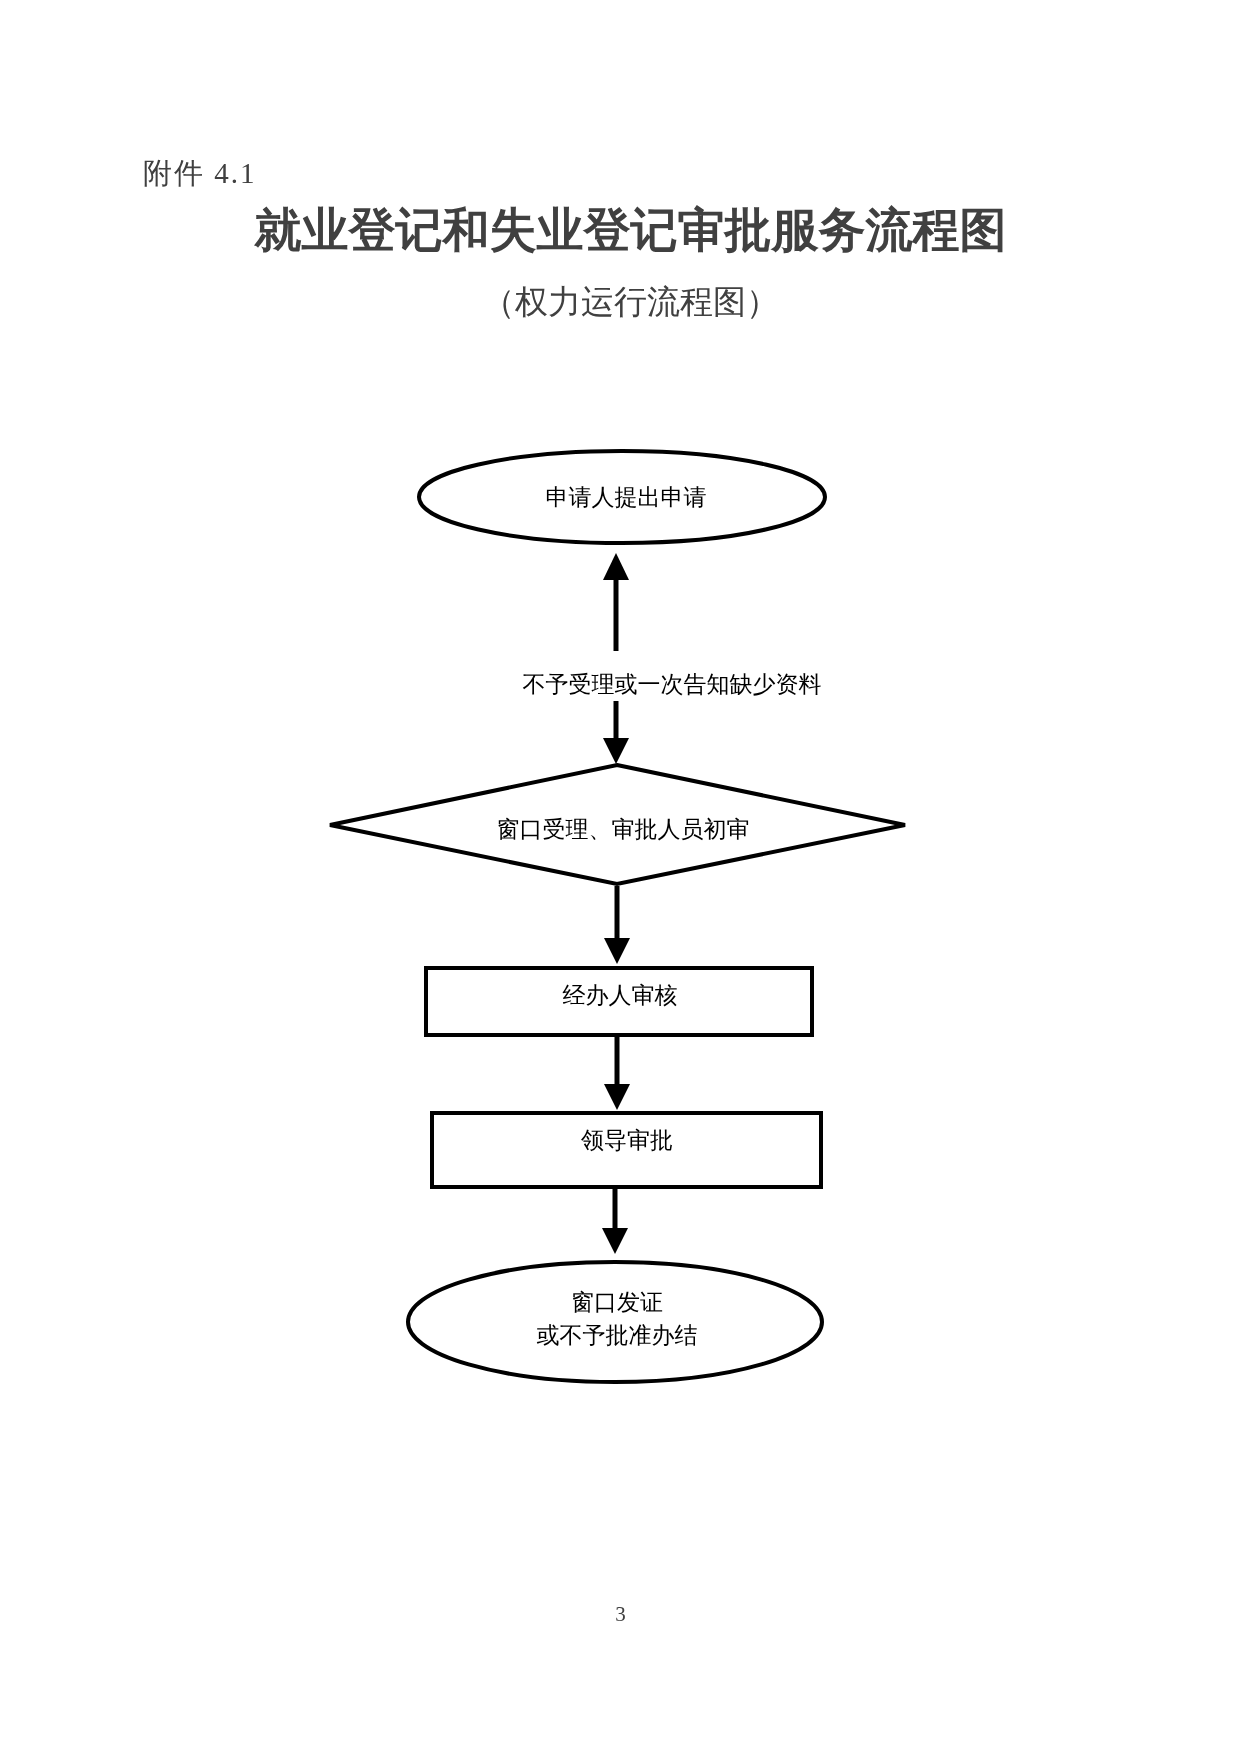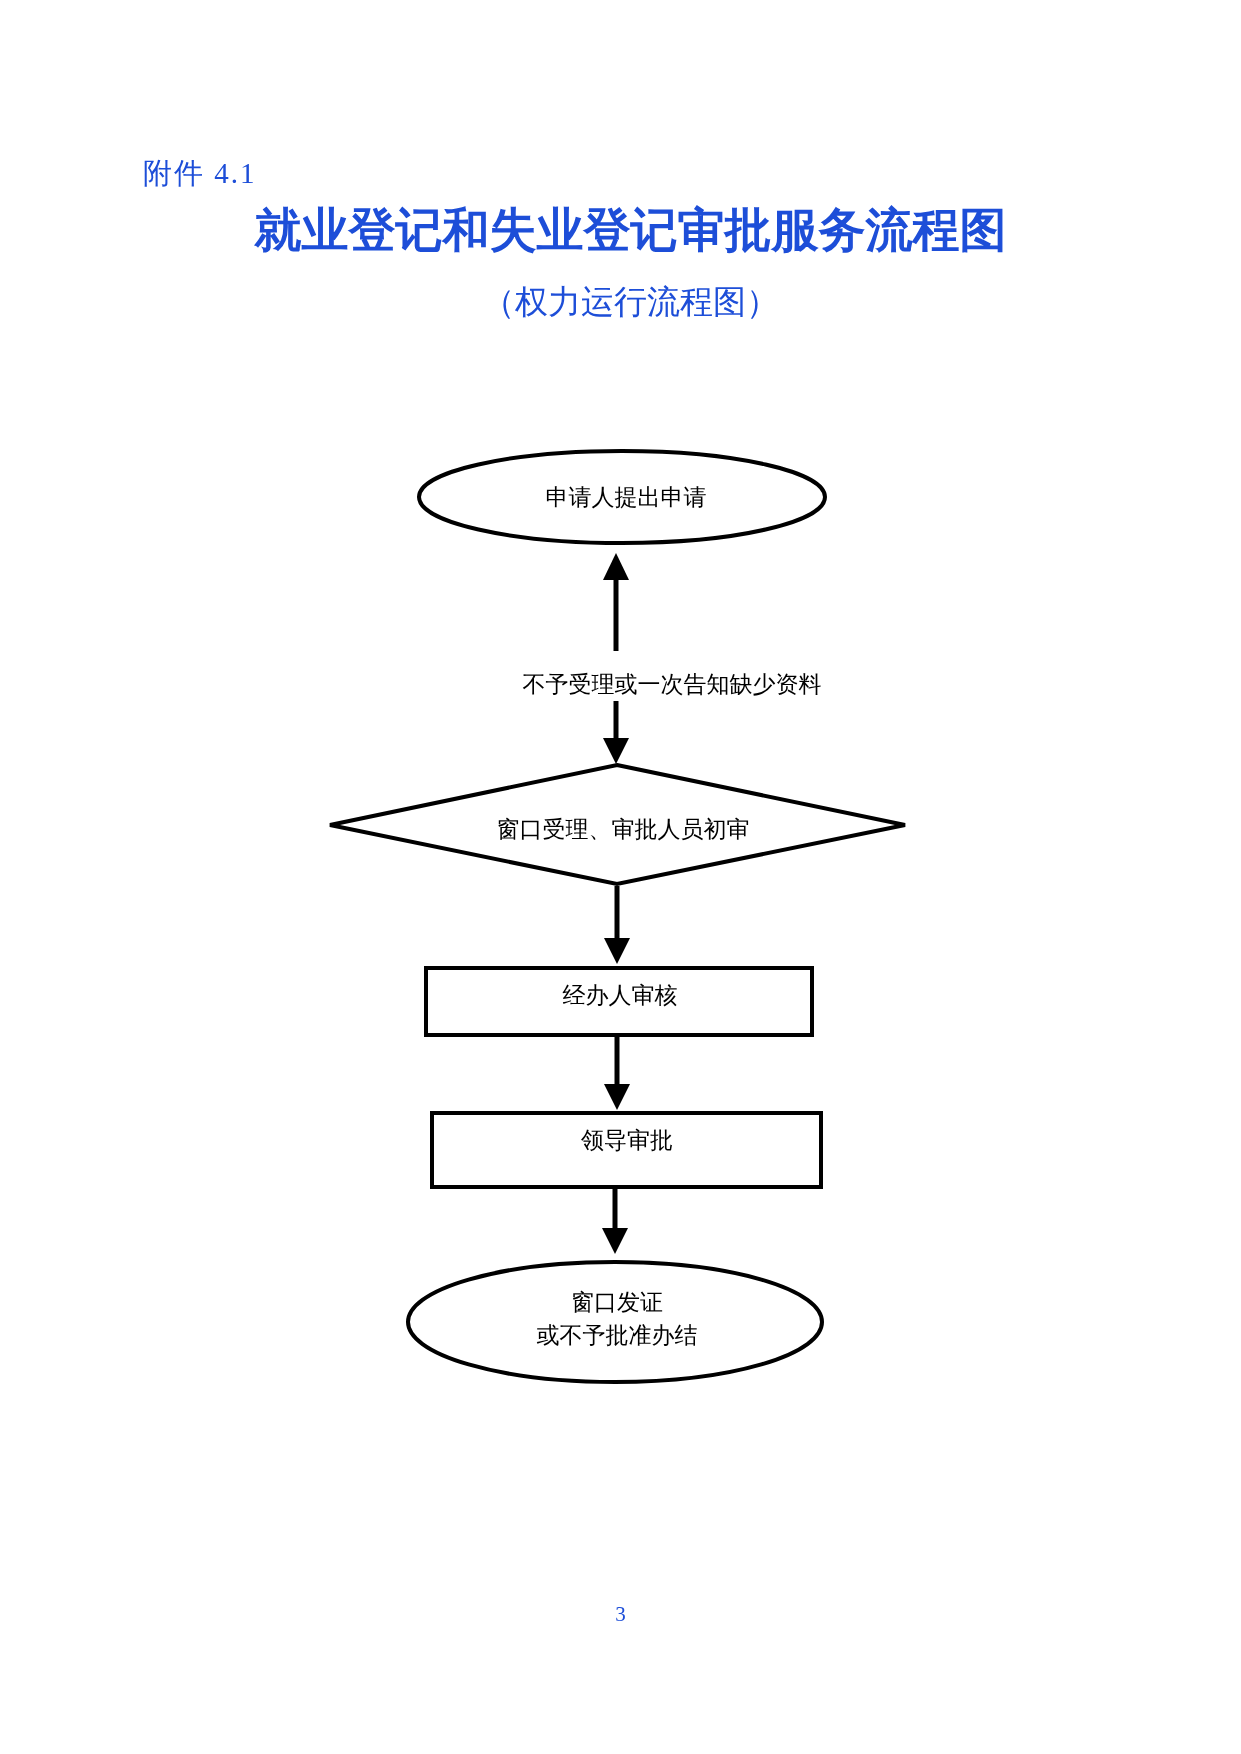--- a/index.html
+++ b/index.html
@@ -7,21 +7,21 @@
     padding: 0;
     background: #ffffff;
   }
   .page {
     position: relative;
     width: 1127px;
     height: 1754px;
     background: #ffffff;
     overflow: hidden;
     font-family: "Liberation Serif", serif;
-    color: #1d4ed8;
+    color: #404040;
   }
   .attachment-label {
     position: absolute;
     left: 143px;
     top: 155px;
     font-size: 29px;
     line-height: 36px;
     letter-spacing: 2px;
     white-space: nowrap;
   }

